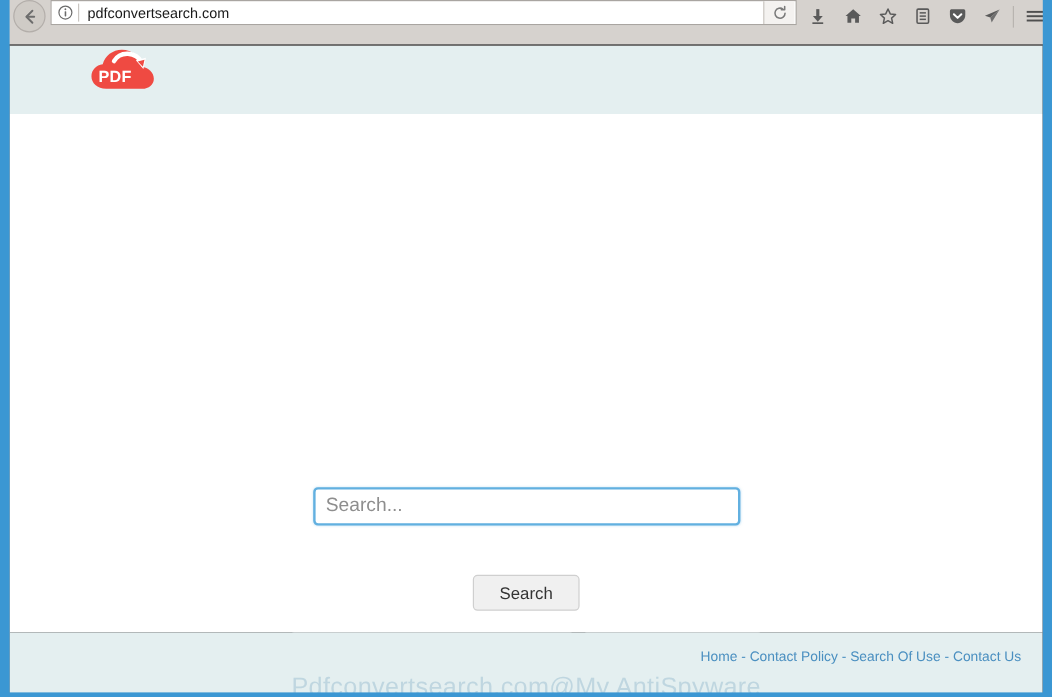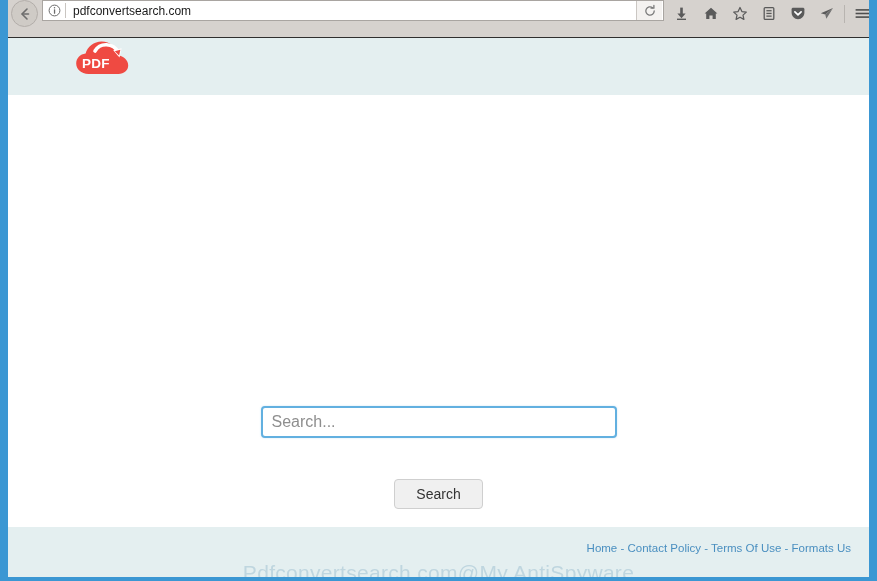--- a/index.html
+++ b/index.html
@@ -375,21 +375,21 @@
     </div>
 
     <div class="convert-row">
       <button class="convert-btn">Convert PDF Files to Other Formats</button>
       <button class="convert-btn">Convert Files to PDF</button>
     </div>
   </div>
 
   <div class="site-footer">
     <div class="footer-links">
-      <a href="#">Home</a><span class="footer-sep"> - </span><a href="#">Contact Policy</a><span class="footer-sep"> - </span><a href="#">Terms Of Use</a><span class="footer-sep"> - </span><a href="#">Formats Us</a>
+      <a href="#">Home</a><span class="footer-sep"> - </span><a href="#">Contact Policy</a><span class="footer-sep"> - </span><a href="#">Search Of Use</a><span class="footer-sep"> - </span><a href="#">Contact Us</a>
     </div>
 
     <div class="watermark">Pdfconvertsearch.com@My AntiSpyware</div>
   </div>
 
 </div>
 
 <div class="bottom-bar"></div>
 
 </body></html>

